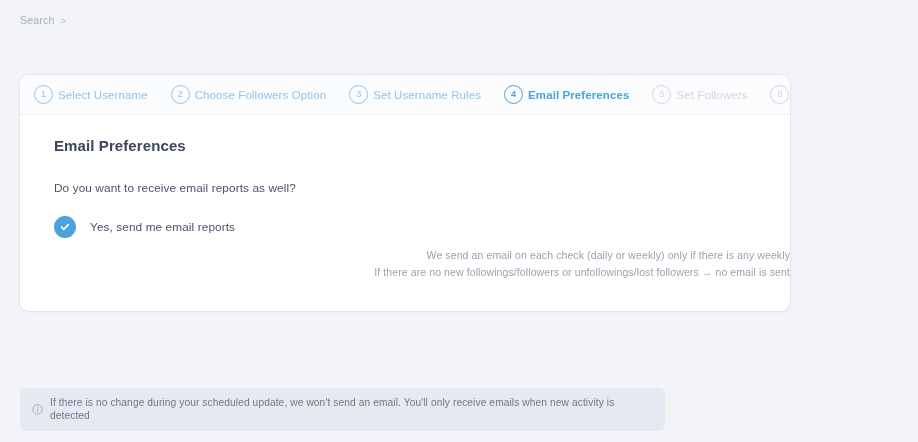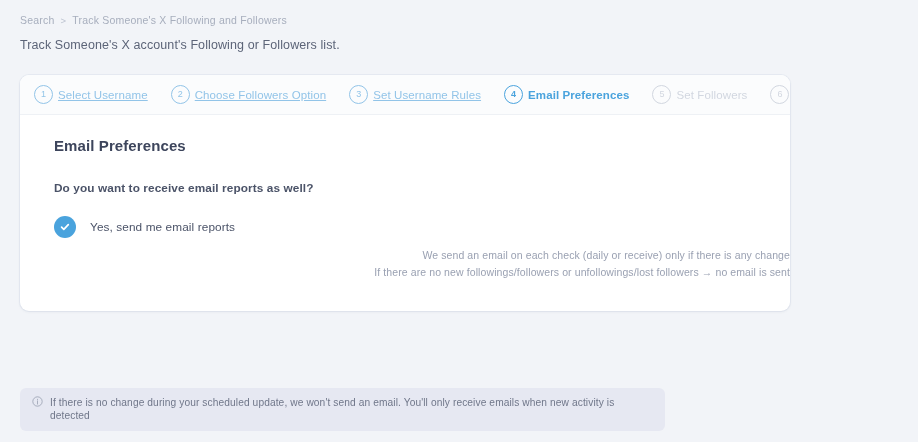--- a/index.html
+++ b/index.html
@@ -77,41 +77,41 @@
     justify-content: center;
     font-size: 9px;
     line-height: 1;
     flex: 0 0 auto;
   }
   .step-label {
     font-size: 11.5px;
     letter-spacing: .1px;
   }
   .step.done { color: #92c4e8; }
-  .step.done .step-label { color: #92c4e8; text-decoration: underline; }
+  .step.done .step-label { color: #92c4e8; }
   .step.active { color: #4aa3dd; }
   .step.active .step-label { color: #4aa3dd; font-weight: bold; }
   .step.active .step-num { border-width: 1.6px; font-weight: bold; }
   .step.todo { color: #d2d7e0; }
   .step.todo .step-label { color: #d2d7e0; }
 
   
   .card-body {
     padding: 22px 0 26px 34px;
   }
   .section-title {
     font-size: 15px;
     font-weight: bold;
     color: #3d455c;
     letter-spacing: .1px;
     margin: 0 0 27px 0;
   }
   .question {
     font-size: 11.8px;
-    font-weight: bold;
+    font-weight: normal;
     color: #4b5368;
     letter-spacing: .1px;
     margin-bottom: 21px;
   }
 
   
   .option { margin-bottom: 4px; text-align: right; }
   .option-row {
     display: flex;
     align-items: center;
@@ -165,21 +165,21 @@
   .footer-note {
     position: absolute;
     left: 20px;
     top: 388px;
     width: 645px;
     box-sizing: border-box;
     background: #e6e8f2;
     border-radius: 6px;
     padding: 8px 12px;
     display: flex;
-    align-items: flex-start;
+    align-items: center;
     gap: 7px;
   }
   .footer-note .note-text {
     font-size: 10.2px;
     color: #70778a;
     letter-spacing: .1px;
     line-height: 1.3;
   }
   .info-icon {
     width: 11px;
@@ -188,23 +188,21 @@
     display: block;
   }
 </style>
 </head>
 <body>
 
 <div class="page-head">
   <div class="breadcrumb">
     <span class="crumb-link">Search</span>
     <span class="crumb-sep">&gt;</span>
-    <span class="crumb-current">Track Someone's X Following and Followers</span>
   </div>
-  <div class="page-subtitle">Track Someone's X account's Following or Followers list.</div>
 </div>
 
 <div class="card">
 
   <div class="stepper">
 
     <div class="step done">
       <span class="step-num">1</span>
       <span class="step-label">Select Username</span>
     </div>
@@ -246,21 +244,21 @@
     <div class="option">
       <div class="option-row">
         <span class="radio checked">
           <svg width="12" height="12" viewBox="0 0 12 12" aria-hidden="true">
             <path d="M2.6 6.2 L4.8 8.4 L9.3 3.7" fill="none" stroke="#ffffff" stroke-width="1.7" stroke-linecap="round" stroke-linejoin="round"></path>
           </svg>
         </span>
         <span class="option-label">Yes, send me email reports</span>
       </div>
       <div class="option-help">
-        <div>We send an email on each check (daily or receive) only if there is any change</div>
+        <div>We send an email on each check (daily or weekly) only if there is any weekly</div>
         <div>If there are no new followings/followers or unfollowings/lost followers  →  no email is sent</div>
       </div>
     </div>
 
     
 
 
   </div>
 </div>
 

